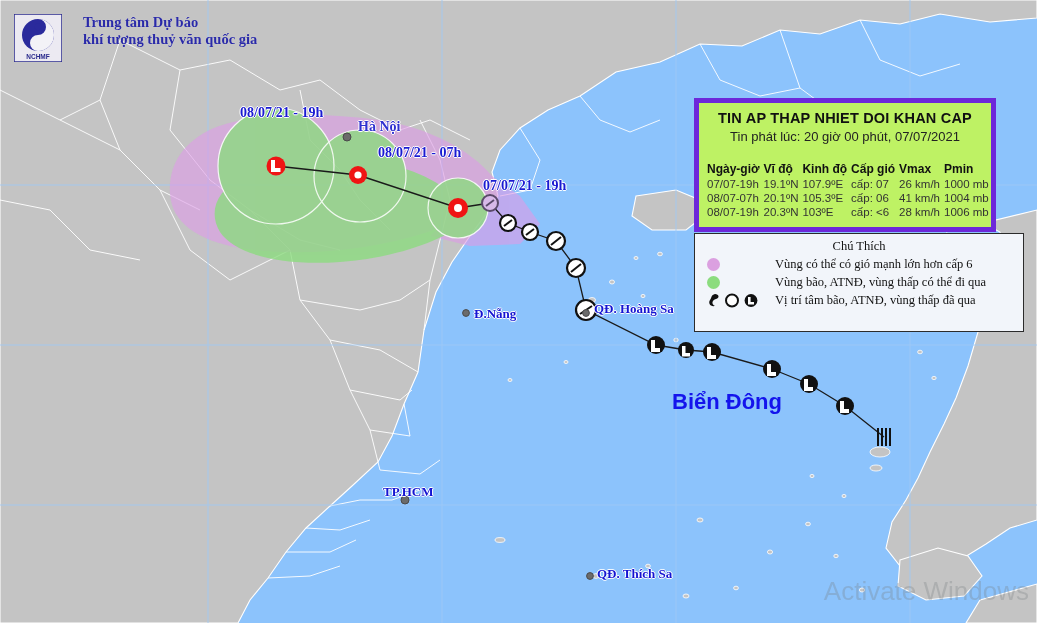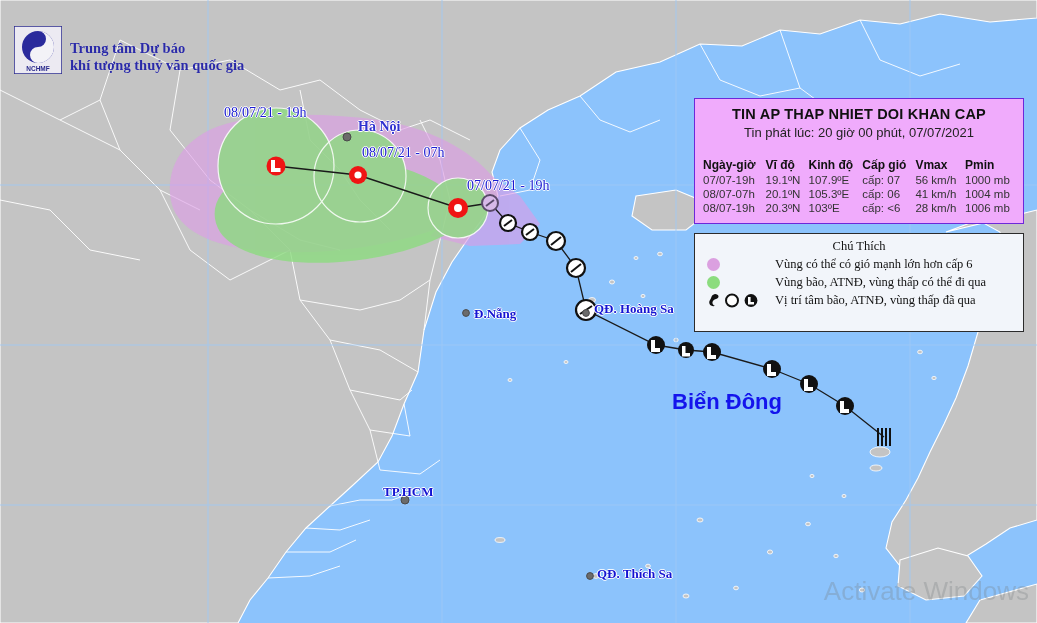--- a/index.html
+++ b/index.html
@@ -1,41 +1,41 @@
 <!DOCTYPE html>
 <html><head>
 <meta charset="utf-8">
 <style>
   html,body{margin:0;padding:0;background:#fff;}
   body{font-family:"Liberation Sans",sans-serif;}
   #app{position:relative;width:1037px;height:623px;overflow:hidden;background:#8cc3fc;}
   #map-svg{position:absolute;left:0;top:0;width:1037px;height:623px;}
 
   
-  #logo{position:absolute;left:14px;top:26px;display:flex;align-items:flex-end;gap:8px;}
+  #logo{position:absolute;left:14px;top:14px;display:flex;align-items:flex-start;gap:21px;}
   #logo-mark{width:48px;height:48px;position:relative;}
   #logo-text{color:#2a2aa8;font-family:"Liberation Serif",serif;font-weight:bold;
              font-size:14.5px;line-height:17px;text-shadow:0 0 1px rgba(255,255,255,.5);}
 
   
   .map-label{position:absolute;color:#1414d2;font-family:"Liberation Serif",serif;
              font-weight:bold;font-size:13px;white-space:nowrap;
              text-shadow:-1px 0 #fff,0 1px #fff,1px 0 #fff,0 -1px #fff;}
   #lbl-biendong{position:absolute;left:672px;top:389px;color:#1414ec;
                 font-family:"Liberation Sans",sans-serif;font-weight:bold;font-size:22px;white-space:nowrap;}
   .track-label{position:absolute;color:#1a1ad2;font-family:"Liberation Serif",serif;
-               font-weight:normal;font-size:14px;white-space:nowrap;
-               text-shadow:-1px 0 #fff,0 1px #fff,1px 0 #fff,0 -1px #fff;}
+               font-weight:bold;font-size:14px;white-space:nowrap;
+               text-shadow:-1px 0 #fff,0 1px #fff,1px 0 #fff,0 -1px #fff;margin-left:16px;}
   #lbl-hanoi{position:absolute;left:358px;top:119px;color:#3030d0;
              font-family:"Liberation Serif",serif;font-weight:bold;font-size:14px;
              text-shadow:-1px 0 #fff,0 1px #fff,1px 0 #fff,0 -1px #fff;}
 
   
-  #info-panel{position:absolute;left:694px;top:98px;width:330px;
-              background:#f0abfc;border:1px solid #6d28d9;box-sizing:border-box;padding:7px 6px 8px;}
+  #info-panel{position:absolute;left:694px;top:98px;width:302px;
+              background:#bef264;border:5px solid #6d28d9;box-sizing:border-box;padding:7px 6px 8px;}
   #info-title{text-align:center;font-weight:bold;font-size:14.5px;color:#111;letter-spacing:.2px;}
   #info-sub{text-align:center;font-size:13px;color:#222;margin-top:3px;}
   #info-table{width:100%;border-collapse:collapse;margin-top:17px;font-size:11.5px;color:#333;}
   #info-table th{font-weight:bold;color:#111;text-align:left;padding:1px 2px;white-space:nowrap;font-size:12px;}
   #info-table td{padding:1px 2px;white-space:nowrap;}
 
   
   #legend{position:absolute;left:694px;top:233px;width:330px;
           background:#f2f5fa;border:1px solid #2b2b2b;box-sizing:border-box;padding:5px 6px 23px;}
   #legend-title{text-align:center;font-family:"Liberation Serif",serif;font-size:12.5px;color:#111;}
@@ -301,21 +301,21 @@
           <th>Vmax</th>
           <th>Pmin</th>
         </tr>
       </thead>
       <tbody>
         <tr>
           <td>07/07-19h</td>
           <td>19.1ºN</td>
           <td>107.9ºE</td>
           <td>cấp: 07</td>
-          <td>56 km/h</td>
+          <td>26 km/h</td>
           <td>1000 mb</td>
         </tr>
         <tr>
           <td>08/07-07h</td>
           <td>20.1ºN</td>
           <td>105.3ºE</td>
           <td>cấp: 06</td>
           <td>41 km/h</td>
           <td>1004 mb</td>
         </tr>

